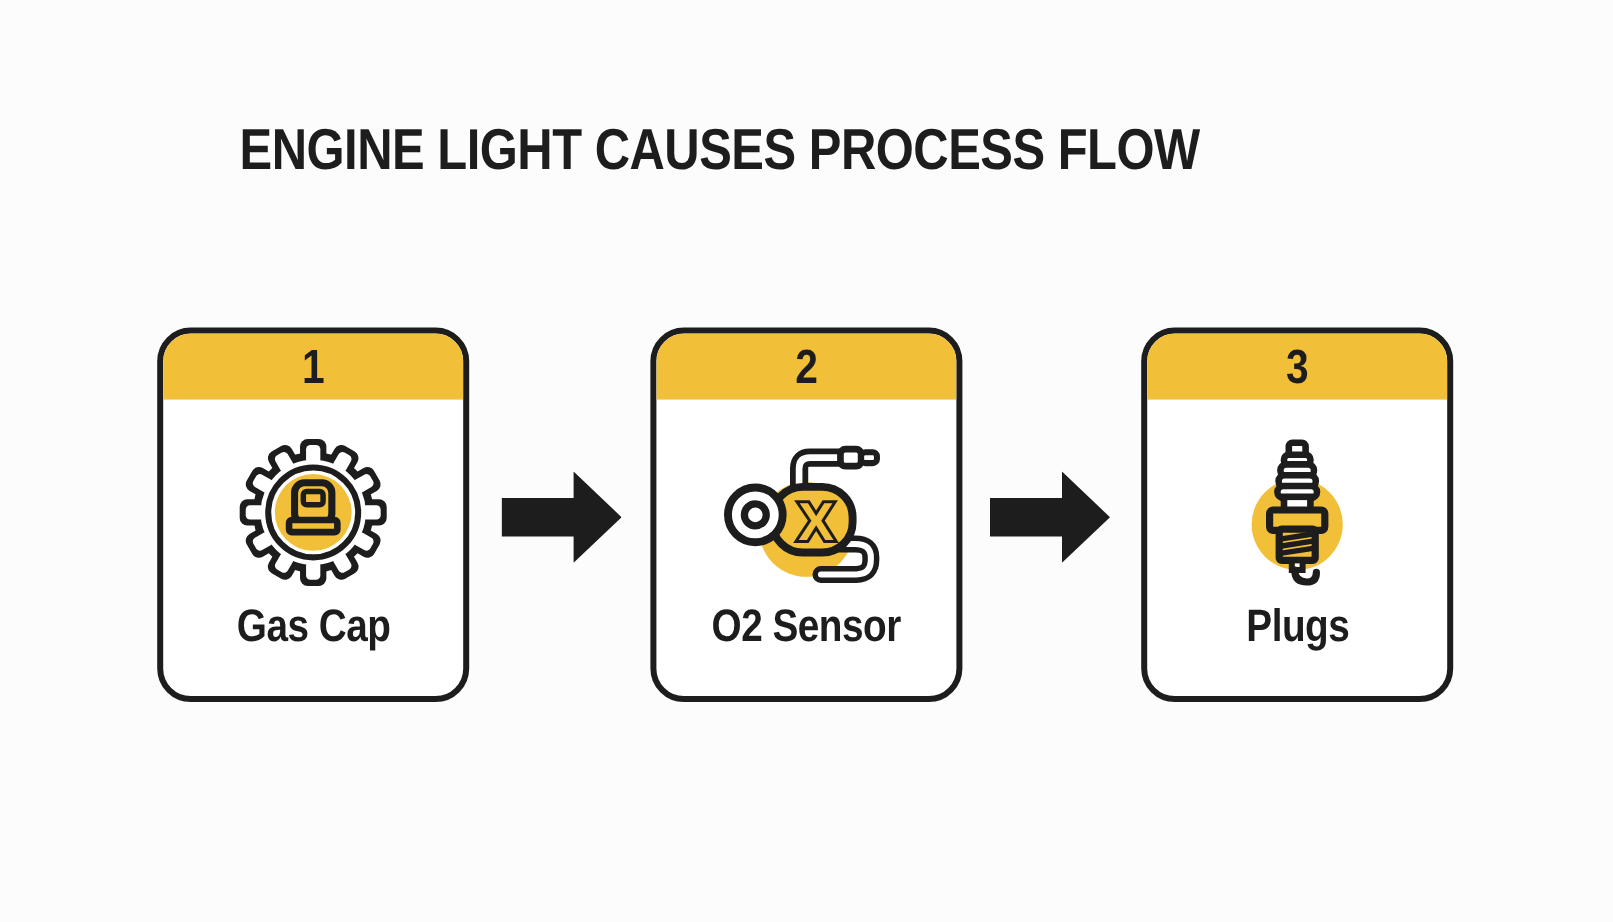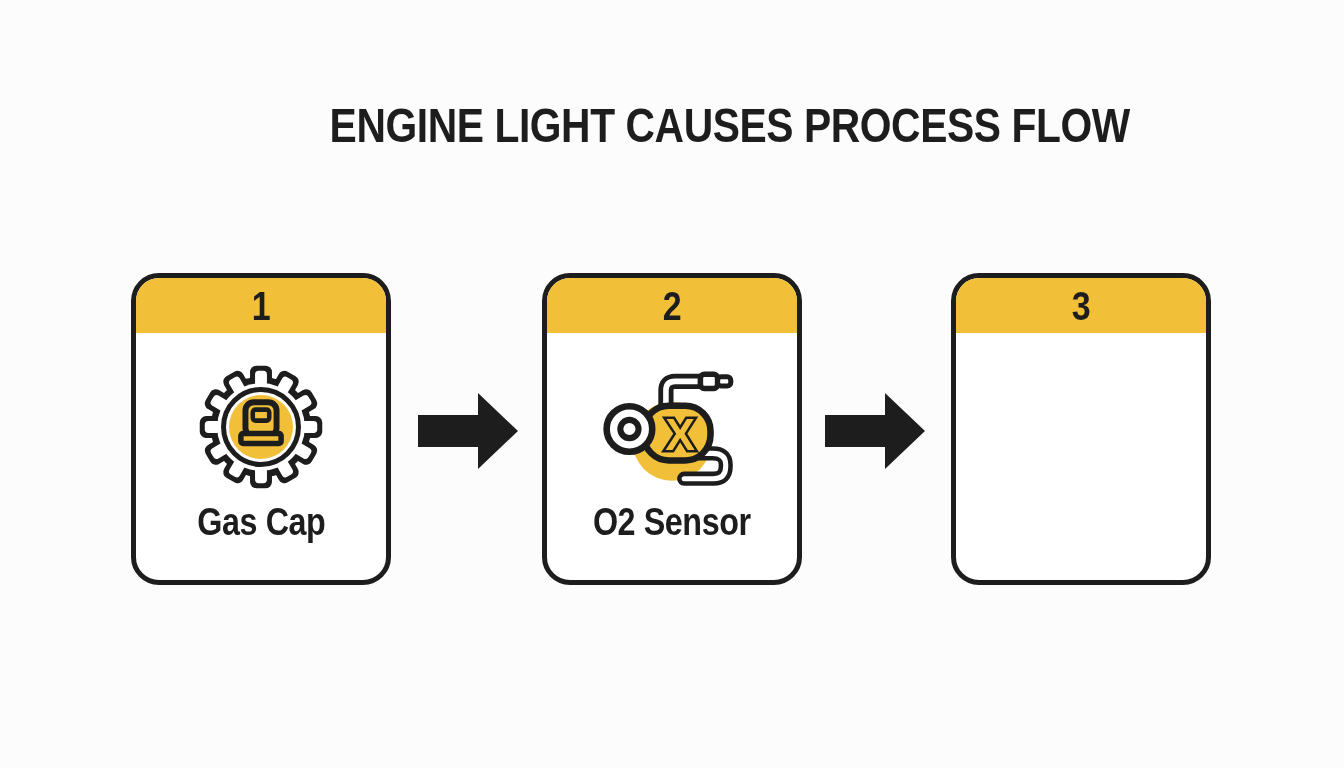--- a/index.html
+++ b/index.html
@@ -11,21 +11,21 @@
   html,body{width:1344px;height:768px;overflow:hidden;}
   body{
     background:var(--background);
     font-family:"Liberation Sans","DejaVu Sans",sans-serif;
     position:relative;
   }
   .cond{display:inline-block;transform:scaleX(.85);transform-origin:50% 50%;
         letter-spacing:-.5px;white-space:nowrap;}
   .title-wrap{
     position:absolute;left:0;top:102px;width:1200px;
-    text-align:right;
+    text-align:center;
   }
   .title{
     font-size:48px;font-weight:700;color:var(--ink);line-height:1;
   }
   .flow{
     position:absolute;left:131px;top:273px;width:1082px;height:312px;
   }
   .card{
     position:absolute;top:0;width:260px;height:312px;
     background:#FFFFFF;border:5px solid var(--ink);border-radius:28px;
@@ -160,15 +160,36 @@
   </div>
 
   <svg class="arrow arrow-2" viewBox="0 0 100 76">
     <polygon points="0,22 60,22 60,0 100,38 60,76 60,54 0,54" class="fi"></polygon>
   </svg>
 
   <div class="card card-3">
     <div class="card-header">
       <span class="step-number cond">3</span>
     </div>
+    <div class="card-body">
+      <div class="icon-box">
+        <svg width="120" height="124" viewBox="-60 -62 120 124">
+          <circle cx="0" cy="10" r="38" class="fy"></circle>
+          <g>
+            <rect x="-7" y="-58" width="14" height="11" rx="3" class="fw si" stroke-width="5.5"></rect>
+            <rect x="-11" y="-48" width="22" height="9" rx="4" class="fw si" stroke-width="5.5"></rect>
+            <rect x="-14" y="-40" width="28" height="10" rx="5" class="fw si" stroke-width="5.5"></rect>
+            <rect x="-15.5" y="-31" width="31" height="10" rx="5" class="fw si" stroke-width="5.5"></rect>
+            <rect x="-16.5" y="-22" width="33" height="10" rx="5" class="fw si" stroke-width="5.5"></rect>
+            <rect x="-11" y="-13" width="22" height="12" class="fw si" stroke-width="5.5"></rect>
+            <rect x="-23" y="-2" width="46" height="17" rx="3" class="fy si" stroke-width="6"></rect>
+            <rect x="-15" y="14" width="30" height="26" rx="2" class="fy si" stroke-width="6"></rect>
+            <path d="M -13,22 L 13,18 M -13,28 L 13,24 M -13,34 L 13,30" class="fn si" stroke-width="4.5" stroke-linecap="round"></path>
+            <rect x="-4.5" y="40" width="9" height="8" class="fw si" stroke-width="5"></rect>
+            <path d="M -2,48 Q -2,58 8,58 Q 16,58 16,50" class="fn si" stroke-width="6" stroke-linecap="round"></path>
+          </g>
+        </svg>
+      </div>
+      <span class="step-label cond">Plugs</span>
+    </div>
   </div>
 
 </div>
 
 </body></html>

